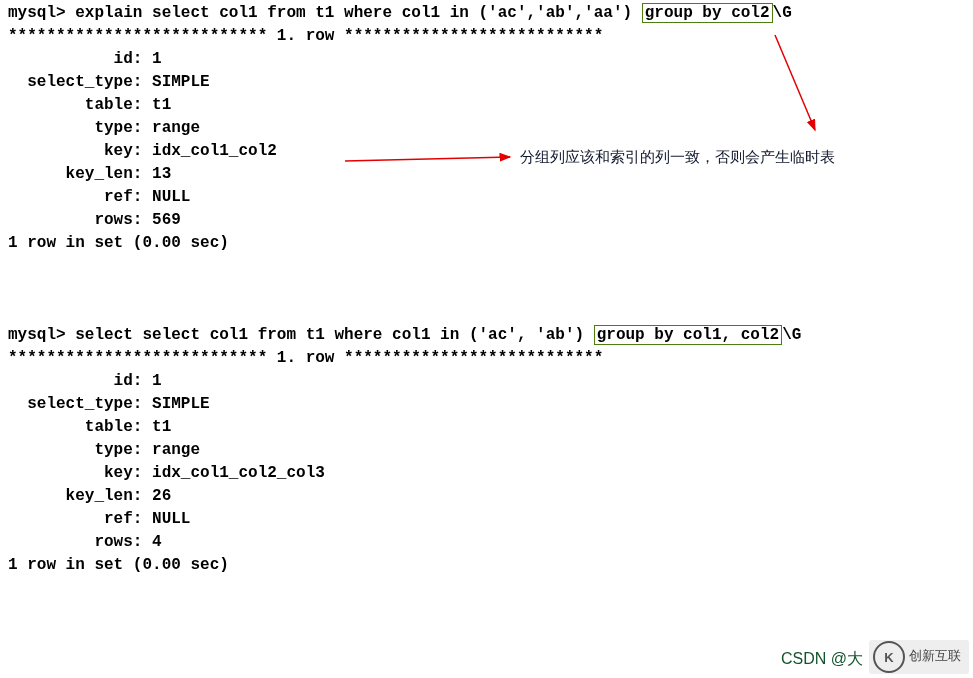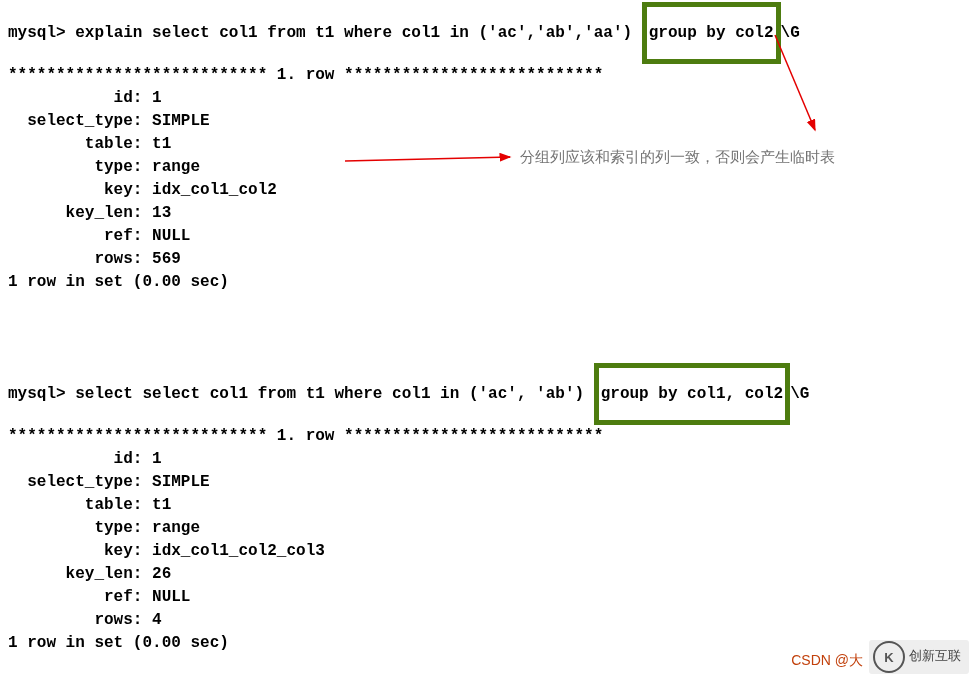--- a/index.html
+++ b/index.html
@@ -16,43 +16,43 @@
     position: relative;
   }
   .terminal {
     padding: 2px 0 0 8px;
     line-height: 23px;
   }
   .line {
     white-space: pre;
   }
   .redbox {
-    border: 5px solid #4d7c0f;
-    padding: 17px 2px;
+    border: 1px solid #4d7c0f;
+    padding: 0 2px;
     display: inline-block;
     line-height: 18px;
   }
   .annotation {
     position: absolute;
-    color: #737373;
+    color: #0f172a;
     font-family: "Microsoft YaHei", "SimSun", sans-serif;
     font-size: 15px;
     font-weight: normal;
   }
   .arrow {
     position: absolute;
     pointer-events: none;
   }
   .watermark {
     position: absolute;
     bottom: 8px;
     right: 110px;
-    color: #c2410c;
+    color: #14532d;
     font-family: "Microsoft YaHei", sans-serif;
-    font-size: 14px;
+    font-size: 16px;
     font-weight: normal;
   }
   .logo {
     position: absolute;
     bottom: 4px;
     right: 4px;
     width: 100px;
     height: 34px;
     background: #eee;
     display: flex;

